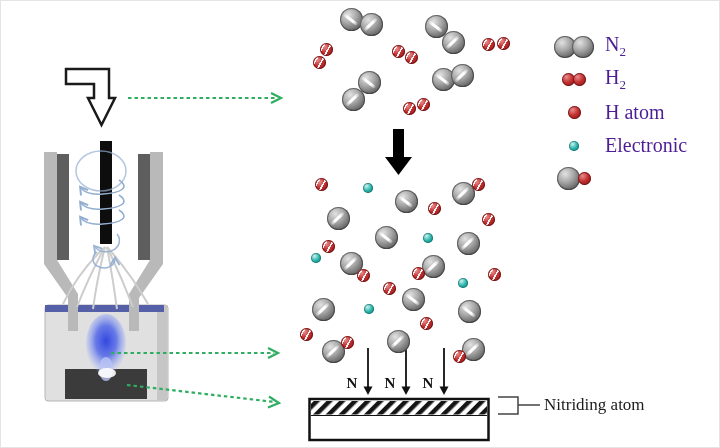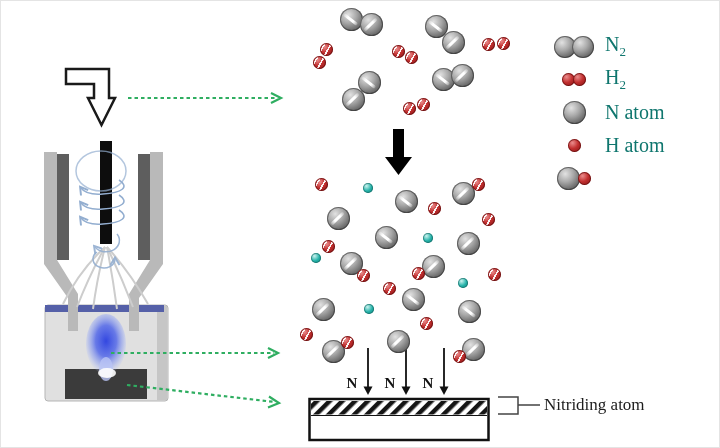--- a/index.html
+++ b/index.html
@@ -23,21 +23,21 @@
         box-shadow:inset 0 0 0 1px rgba(10,80,76,.5);}
   .streak{position:absolute;left:12%;top:45%;width:74%;height:3px;border-radius:2px;
         background:linear-gradient(90deg,rgba(255,255,255,.15),#fff 30%,#fff 70%,rgba(255,255,255,.15));}
   .stripes{position:absolute;inset:1px;border-radius:50%;
         background:repeating-linear-gradient(120deg,transparent 0 2.2px,rgba(255,255,255,.95) 2.2px 3.8px,transparent 3.8px 5.8px);}
   
   #legend{position:absolute;left:550px;top:29px;width:168px;}
   .legend-row{display:flex;align-items:center;height:33px;}
   .legend-swatch{width:46px;display:flex;align-items:center;justify-content:center;position:relative;}
   .legend-swatch .sp{position:relative;flex:0 0 auto;}
-  .legend-label{font-size:20px;color:#0f766e;margin-left:8px;white-space:nowrap;}
+  .legend-label{font-size:20px;color:#4c1d95;margin-left:8px;white-space:nowrap;}
   .legend-label sub{font-size:13px;}
   
   .nitriding-label{position:absolute;left:543px;top:394px;font-size:17px;color:#1c1c1c;white-space:nowrap;}
   .n-label{position:absolute;width:20px;text-align:center;font-size:15px;font-weight:700;color:#111;}
   #scene,#impact-labels{position:absolute;left:0;top:0;width:720px;height:448px;pointer-events:none;}
 </style>
 </head>
 <body>
 
 <div class="canvas" style="--green: #2fae61; --teal: #1fb3a9; --red: #b22222; --gray: #8c8c8c; --plasma: #3347e0; --band: #5560a8; --spiral: #93aed0;">
@@ -280,29 +280,29 @@
       </div>
       <div class="legend-row">
         <span class="legend-swatch">
           <span class="sp sp-h" style="width: 13px; height: 13px;"></span>
           <span class="sp sp-h" style="width: 13px; height: 13px; margin-left: -2px;"></span>
         </span>
         <span class="legend-label">H<sub>2</sub></span>
       </div>
       <div class="legend-row">
         <span class="legend-swatch">
-          <span class="sp sp-n" style="width: 23px; height: 23px;"></span>
-        </span>
-        <span class="legend-label">N atom</span>
-      </div>
-      <div class="legend-row">
-        <span class="legend-swatch">
           <span class="sp sp-h" style="width: 13px; height: 13px;"></span>
         </span>
         <span class="legend-label">H atom</span>
+      </div>
+      <div class="legend-row">
+        <span class="legend-swatch">
+          <span class="sp sp-e" style="width: 10px; height: 10px;"></span>
+        </span>
+        <span class="legend-label">Electronic</span>
       </div>
       <div class="legend-row">
         <span class="legend-swatch">
           <span class="sp sp-n" style="width: 23px; height: 23px;"></span>
           <span class="sp sp-h" style="width: 13px; height: 13px; margin-left: -2px;"></span>
         </span>
       </div>
     </div>
 
   <div class="nitriding-label">Nitriding atom</div>

